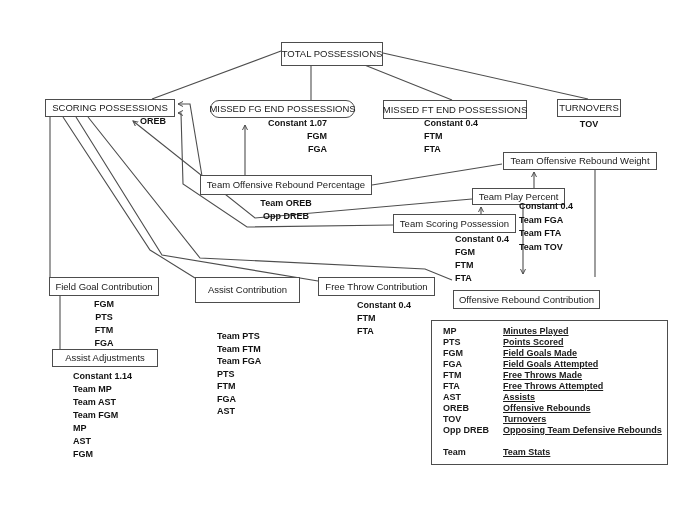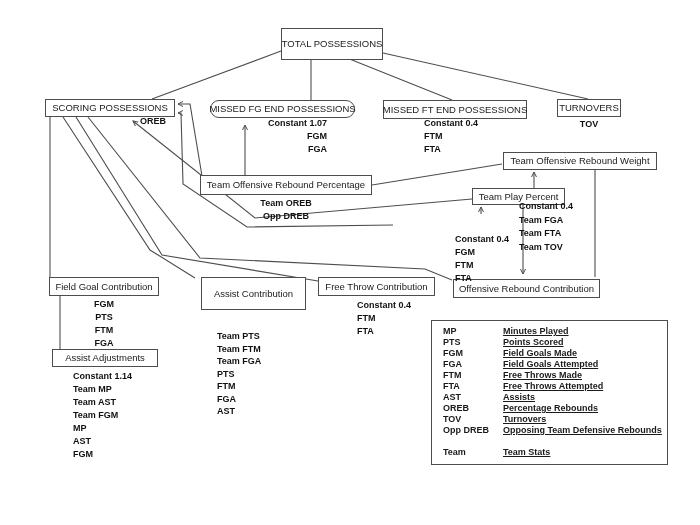--- a/index.html
+++ b/index.html
@@ -58,32 +58,33 @@
       <polyline marker-end="url(#arr)" points="523,205 523,274"></polyline>
       <polyline points="595,170 595,277"></polyline>
       <polyline points="50,117 50,277"></polyline>
       <polyline points="63,117 150,250 195,278"></polyline>
       <polyline points="76,117 162,255 318,281"></polyline>
       <polyline points="88,117 200,258 425,269 452,280"></polyline>
       <polyline points="60,296 60,349"></polyline>
     </g>
   </svg>
 
-  <div class="node" style="left:281px;top:28px;width:102px;height:32px;">TOTAL POSSESSIONS</div>
+  <div class="node" style="left:281px;top:42px;width:102px;height:24px;">TOTAL POSSESSIONS</div>
   <div class="node" style="left:45px;top:99px;width:130px;height:18px;">SCORING POSSESSIONS</div>
   <div class="node" style="left:210px;top:100px;width:145px;height:18px;border-radius:9px;">MISSED FG END POSSESSIONS</div>
   <div class="node" style="left:383px;top:100px;width:144px;height:19px;">MISSED FT END POSSESSIONS</div>
   <div class="node" style="left:557px;top:99px;width:64px;height:18px;">TURNOVERS</div>
   <div class="node" style="left:503px;top:152px;width:154px;height:18px;">Team Offensive Rebound Weight</div>
   <div class="node" style="left:200px;top:175px;width:172px;height:20px;">Team Offensive Rebound Percentage</div>
   <div class="node" style="left:472px;top:188px;width:93px;height:17px;">Team Play Percent</div>
+  <div class="node" style="left:393px;top:214px;width:123px;height:19px;">Team Scoring Possession</div>
   <div class="node" style="left:49px;top:277px;width:110px;height:19px;">Field Goal Contribution</div>
-  <div class="node" style="left:201px;top:277px;width:105px;height:33px;">Assist Contribution</div>
+  <div class="node" style="left:195px;top:277px;width:105px;height:26px;">Assist Contribution</div>
   <div class="node" style="left:318px;top:277px;width:117px;height:19px;">Free Throw Contribution</div>
-  <div class="node" style="left:453px;top:279px;width:147px;height:19px;">Offensive Rebound Contribution</div>
+  <div class="node" style="left:453px;top:290px;width:147px;height:19px;">Offensive Rebound Contribution</div>
   <div class="node" style="left:52px;top:349px;width:106px;height:18px;">Assist Adjustments</div>
 
   <div class="lbl" style="left:140px;top:116px;">OREB</div>
 
   <div class="items" style="left:268px;top:117px;text-align:right;">
     <span>Constant 1.07</span>
     <span>FGM</span>
     <span>FGA</span>
   </div>
 
@@ -173,21 +174,21 @@
     <div class="lg-row">
         <span class="lg-abbr">FTA</span>
         <span class="lg-desc">Free Throws Attempted</span>
       </div>
     <div class="lg-row">
         <span class="lg-abbr">AST</span>
         <span class="lg-desc">Assists</span>
       </div>
     <div class="lg-row">
         <span class="lg-abbr">OREB</span>
-        <span class="lg-desc">Percentage Rebounds</span>
+        <span class="lg-desc">Offensive Rebounds</span>
       </div>
     <div class="lg-row">
         <span class="lg-abbr">TOV</span>
         <span class="lg-desc">Turnovers</span>
       </div>
     <div class="lg-row">
         <span class="lg-abbr">Opp DREB</span>
         <span class="lg-desc">Opposing Team Defensive Rebounds</span>
       </div>
     <div class="lg-gap"></div>

